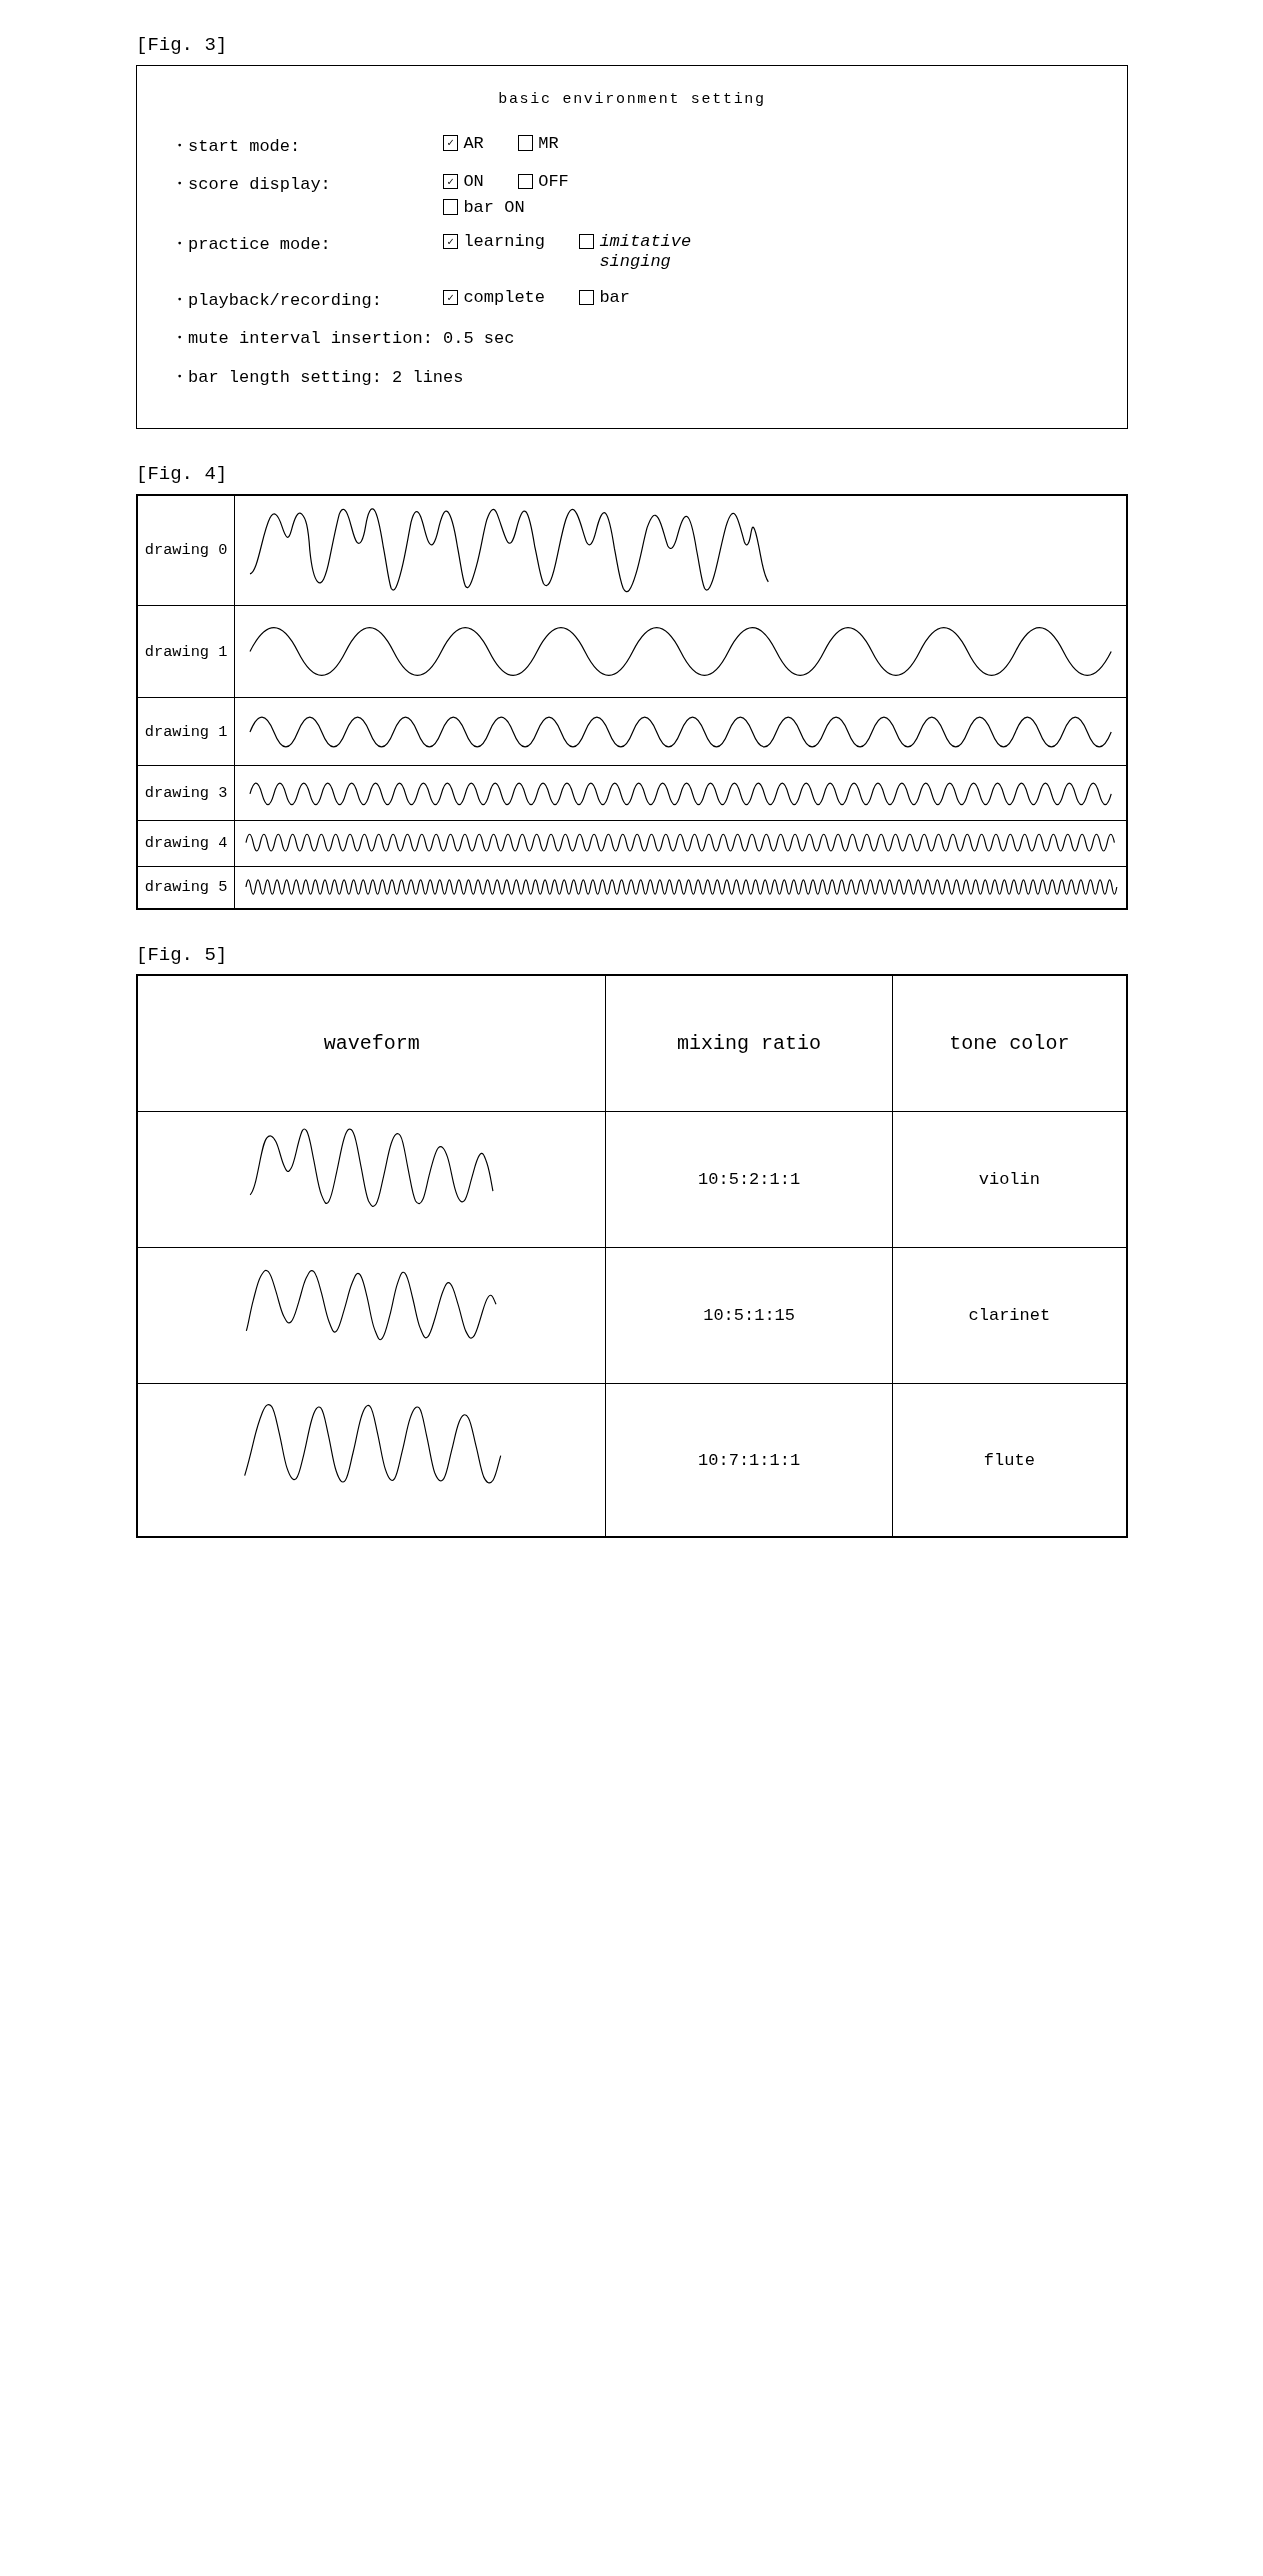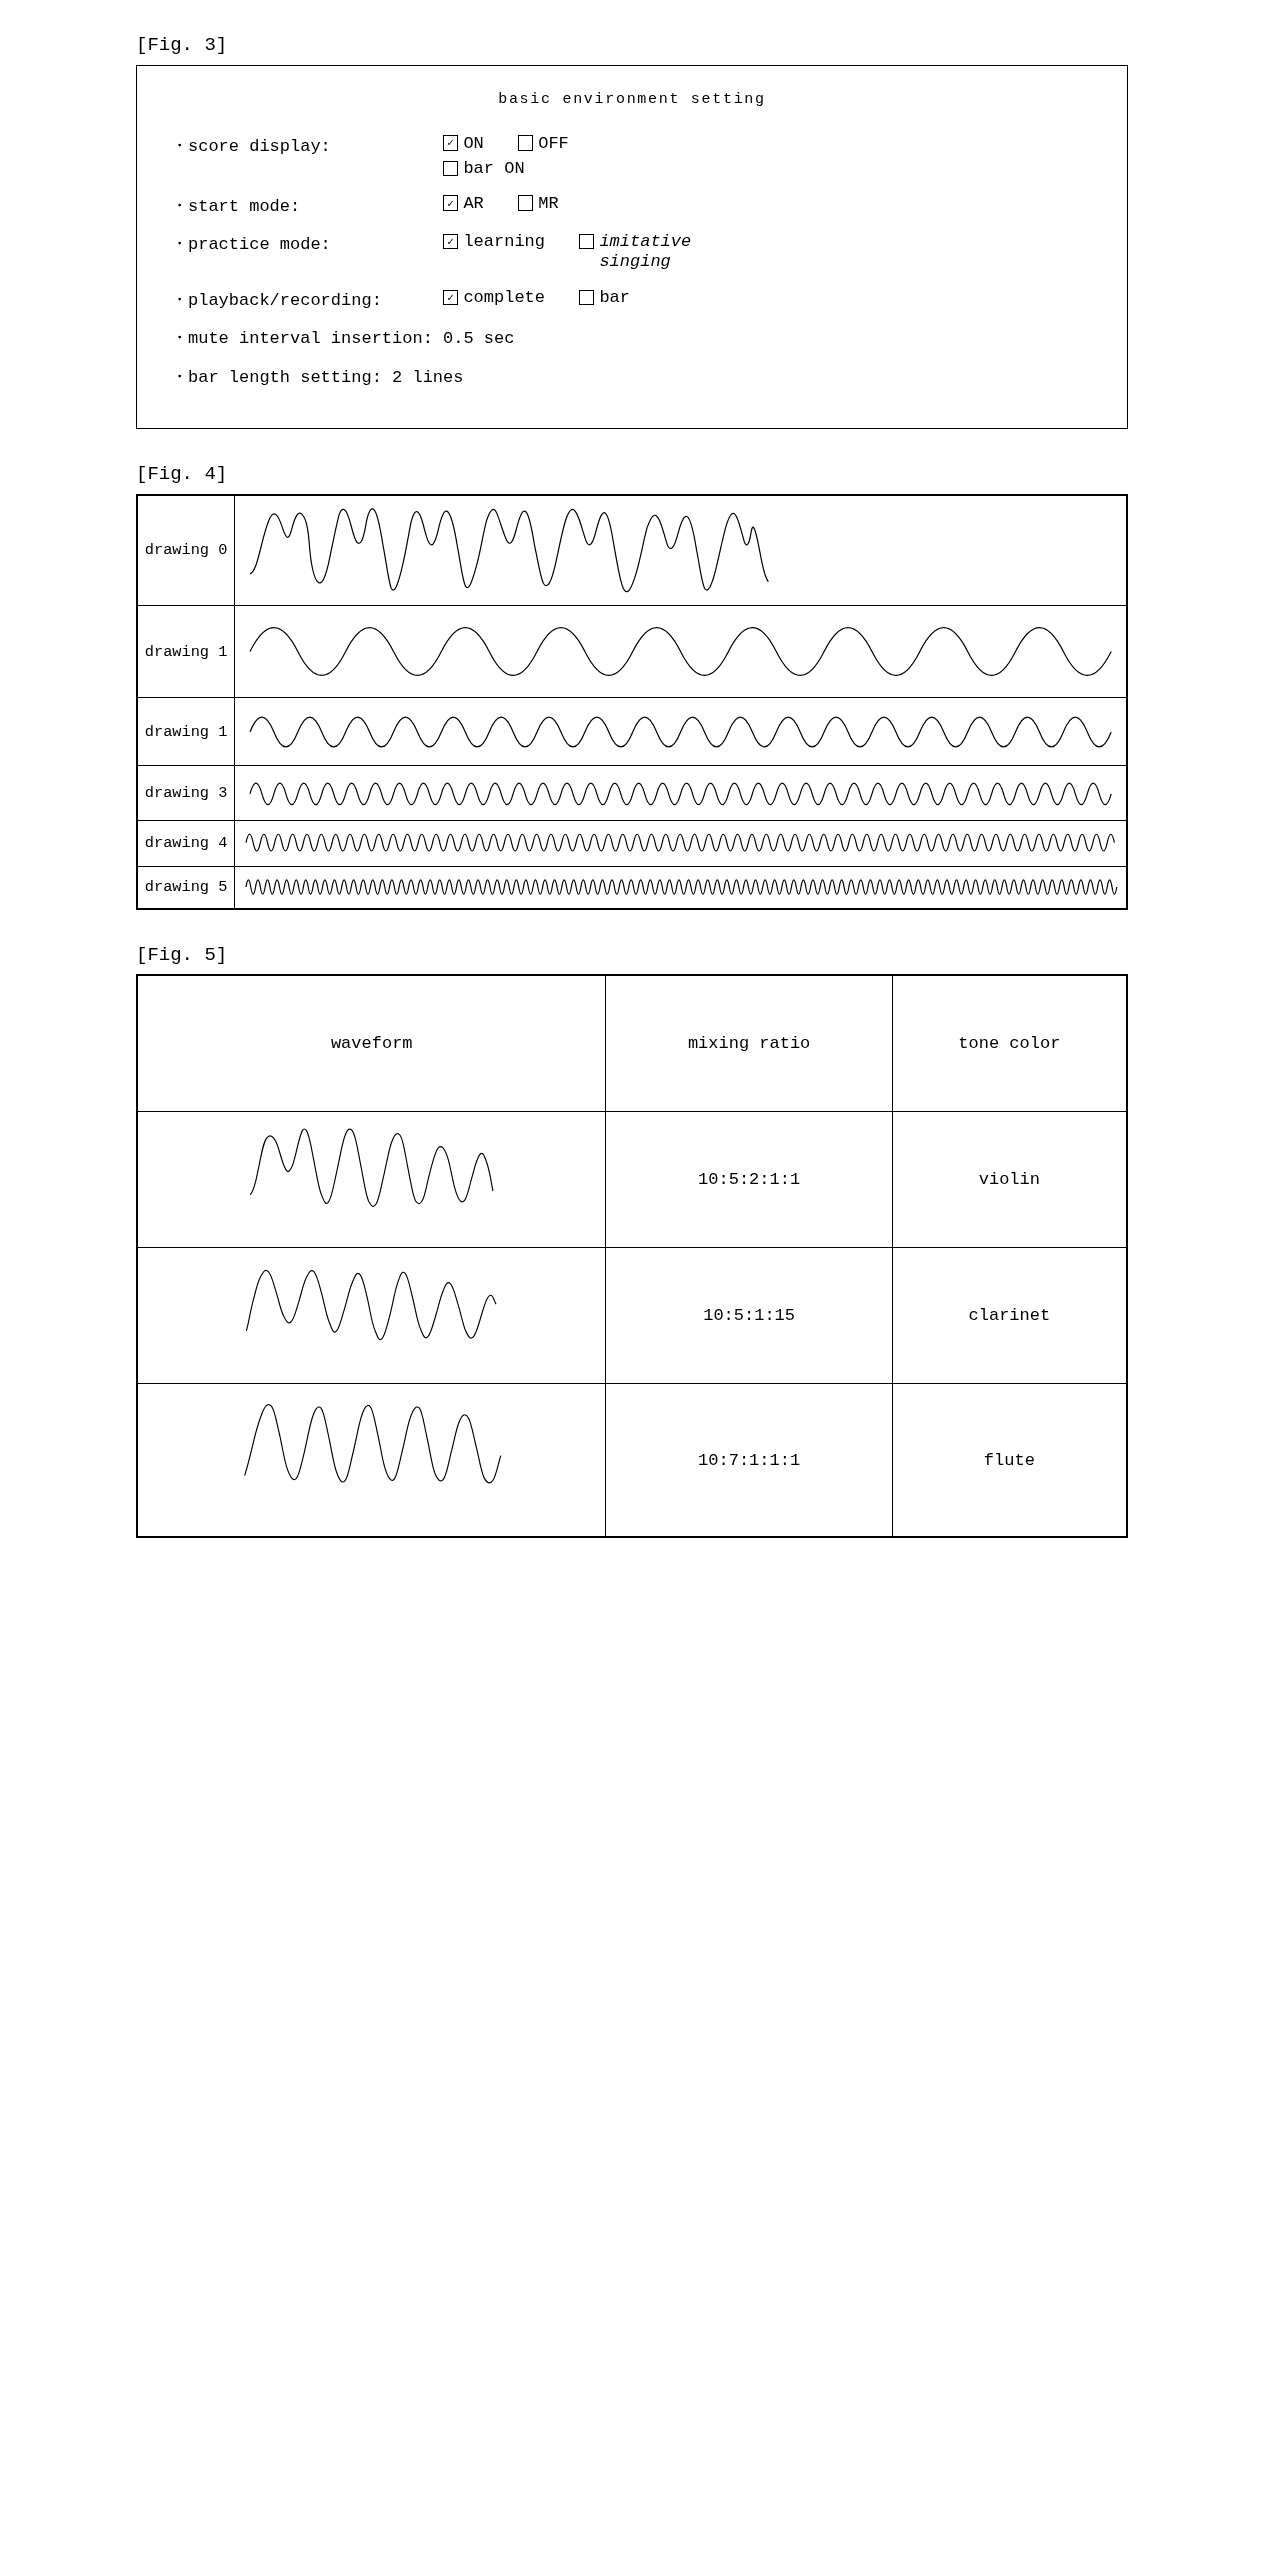--- a/index.html
+++ b/index.html
@@ -121,21 +121,21 @@
     .fig5-table td, .fig5-table th {
       border: 0.9px solid #000;
       text-align: center;
       vertical-align: middle;
       font-size: 17px;
       padding: 6.8px 10.2px;
     }
 
     .fig5-table th {
       font-weight: normal;
-      font-size: 17px;
+      font-size: 20px;
     }
 
     .fig5-wave-cell {
       width: 306px;
       height: 136px;
       padding: 0;
     }
 
     .fig5-wave-cell svg {
       display: block;
@@ -150,20 +150,34 @@
     .fig5-tone-cell {
       width: 153px;
     }
   </style>
 </head>
 <body>
 
 <div class="figure-label">[Fig. 3]</div>
 <div class="figure-box">
   <div class="fig3-title">basic environment setting</div>
+
+  <div class="fig3-row">
+    <div class="fig3-label">・start mode:</div>
+    <div class="fig3-options">
+      <div class="checkbox-item">
+        <div class="checkbox checked"></div>
+        <span>AR</span>
+      </div>
+      <div class="checkbox-item">
+        <div class="checkbox"></div>
+        <span>MR</span>
+      </div>
+    </div>
+  </div>
 
   <div class="fig3-row">
     <div class="fig3-label">・score display:</div>
     <div style="display:flex; flex-direction:column; gap:6.8px;">
       <div class="fig3-options">
         <div class="checkbox-item">
           <div class="checkbox checked"></div>
           <span>ON</span>
         </div>
         <div class="checkbox-item">
@@ -172,34 +186,20 @@
         </div>
       </div>
       <div class="checkbox-item">
         <div class="checkbox"></div>
         <span>bar ON</span>
       </div>
     </div>
   </div>
 
   <div class="fig3-row">
-    <div class="fig3-label">・start mode:</div>
-    <div class="fig3-options">
-      <div class="checkbox-item">
-        <div class="checkbox checked"></div>
-        <span>AR</span>
-      </div>
-      <div class="checkbox-item">
-        <div class="checkbox"></div>
-        <span>MR</span>
-      </div>
-    </div>
-  </div>
-
-  <div class="fig3-row">
     <div class="fig3-label">・practice mode:</div>
     <div class="fig3-options">
       <div class="checkbox-item">
         <div class="checkbox checked"></div>
         <span>learning</span>
       </div>
       <div class="checkbox-item" style="align-items:flex-start;">
         <div class="checkbox" style="margin-top:1.7px;"></div>
         <div class="imitative-singing">
           <span>imitative</span>

